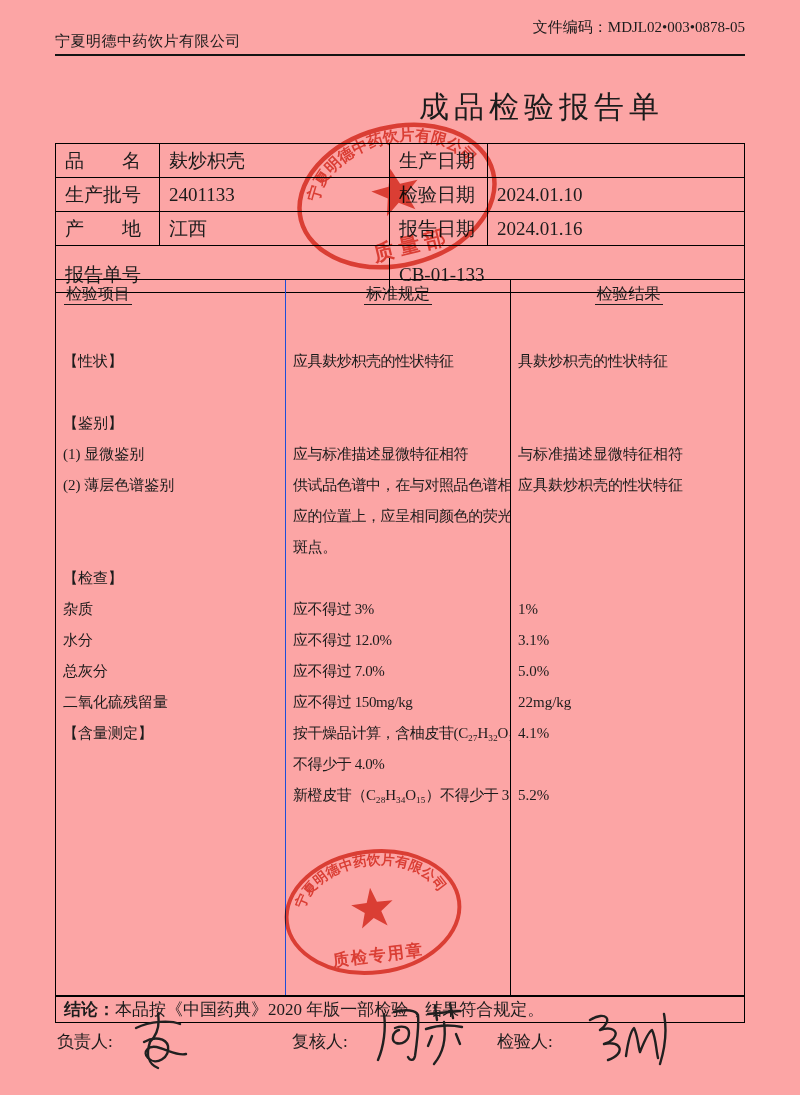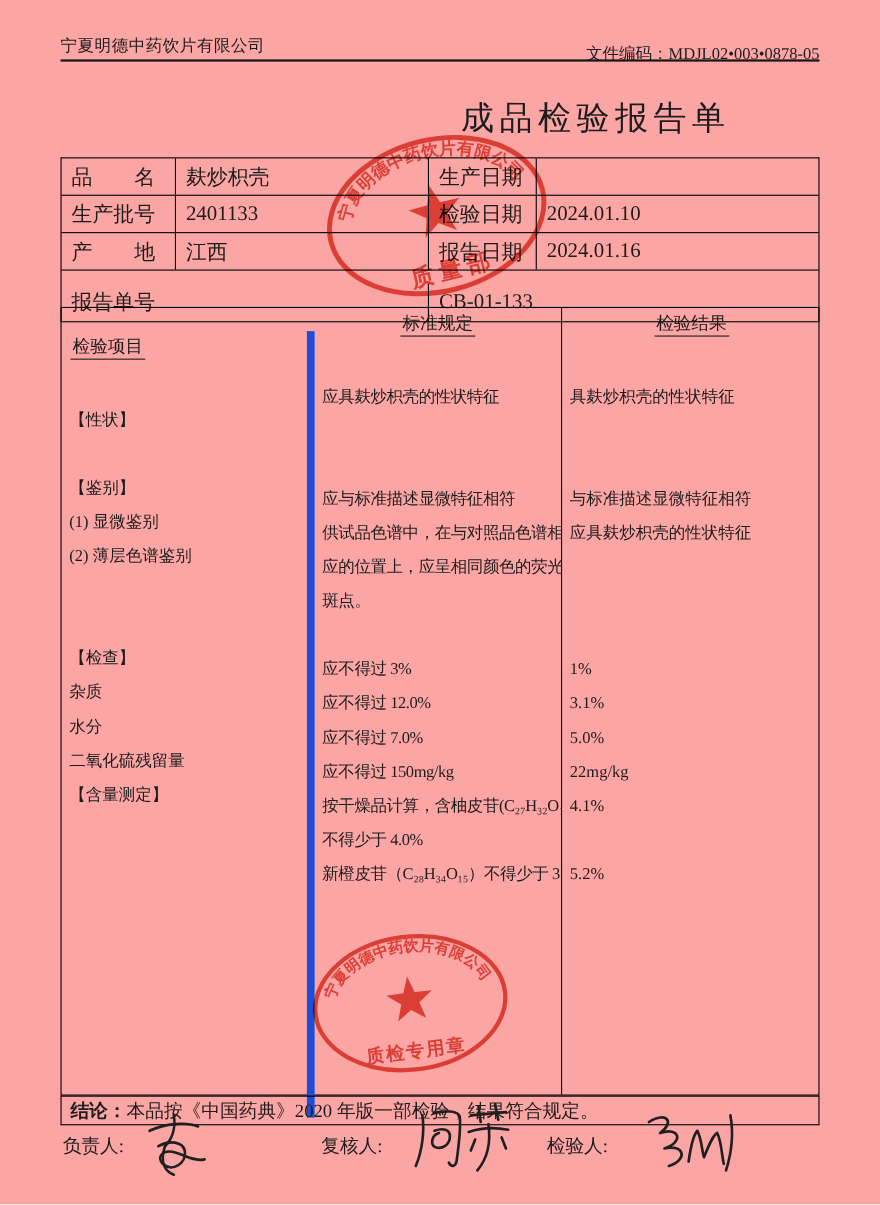--- a/index.html
+++ b/index.html
@@ -6,41 +6,41 @@
   html,body { background:#ffffff; }
   body {
     width:800px; height:1095px;
     font-family:"Liberation Serif", serif;
     color:#1c1c1c;
   }
   .sheet { position:relative; width:800px; height:1095px; background:#fca5a5; overflow:hidden; }
 
   
   .hdr-co   { position:absolute; left:55px;  top:32px; font-size:15px; letter-spacing:.5px; }
-  .hdr-code { position:absolute; right:55px; top:40px; font-size:15px; }
+  .hdr-code { position:absolute; right:55px; top:18px; font-size:15px; }
   .hdr-rule { position:absolute; left:55px; top:54px; width:690px; height:2px; background:#141414; }
 
   
   .title { position:absolute; left:0; top:87px; width:664px; text-align:right;
            font-size:30px; font-weight:normal; letter-spacing:5px; }
 
   
   .info { position:absolute; left:55px; top:143px; width:690px; border:1px solid #000; background:transparent; }
   .irow { display:flex; height:34px; border-bottom:1px solid #000; }
   .irow.last { border-bottom:none;margin-top:12px; }
   .icell { display:flex; align-items:center; padding-left:9px; font-size:19px;
            border-right:1px solid #000; overflow:hidden; white-space:nowrap; }
   .w-l1 { width:104px; } .w-v1 { width:230px; } .w-l2 { width:98px; }
   .w-v2 { flex:1; border-right:none; }
   .w-ll { width:334px; } .w-lv { flex:1; border-right:none; }
 
   
   .spec { position:absolute; left:55px; top:279px; width:690px; height:717px; border:1px solid #000; }
   .scol { position:absolute; top:0; height:100%; }
-  .scol1 { left:0px;   width:230px; border-right:7px solid #1d4ed8;margin-top:21px; }
+  .scol1 { left:0px;   width:230px; border-right:1px solid #1d4ed8; }
   .scol2 { left:230px; width:225px; border-right:1px solid #000; }
   .scol3 { left:455px; width:235px; }
   .shead { height:35px; padding-top:4px; font-size:16px; text-align:center; }
   .scol1 .shead { text-align:left; padding-left:8px; }
   .shead span { border-bottom:1px solid #1c1c1c; padding:0 2px 2px; }
   .slines { position:absolute; left:0; top:35px; width:100%; }
   .sline { height:31px; line-height:31px; font-size:15px; padding:0 7px; white-space:nowrap; overflow:hidden; }
   .scol2 .sline { letter-spacing:-0.4px; }
 
   
@@ -104,20 +104,21 @@
           <div class="sline">【性状】</div>
           <div class="sline"></div>
           <div class="sline">【鉴别】</div>
           <div class="sline">(1) 显微鉴别</div>
           <div class="sline">(2) 薄层色谱鉴别</div>
           <div class="sline"></div>
           <div class="sline"></div>
           <div class="sline">【检查】</div>
           <div class="sline">杂质</div>
           <div class="sline">水分</div>
+          <div class="sline">总灰分</div>
           <div class="sline">二氧化硫残留量</div>
           <div class="sline">【含量测定】</div>
           <div class="sline"></div>
           <div class="sline"></div>
         </div>
     </div>
     <div class="scol scol2">
       <div class="shead"><span>标准规定</span></div>
       <div class="slines">
           <div class="sline"></div>

